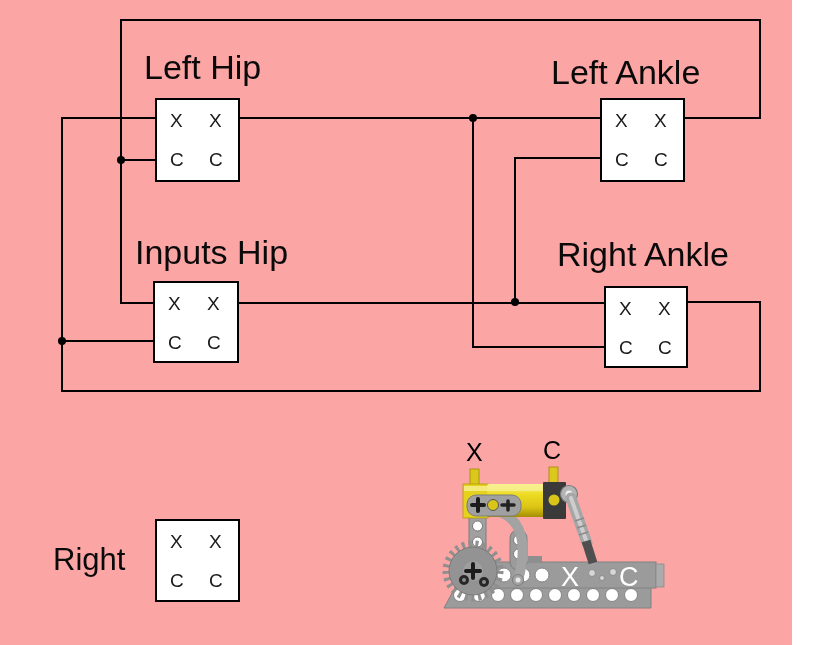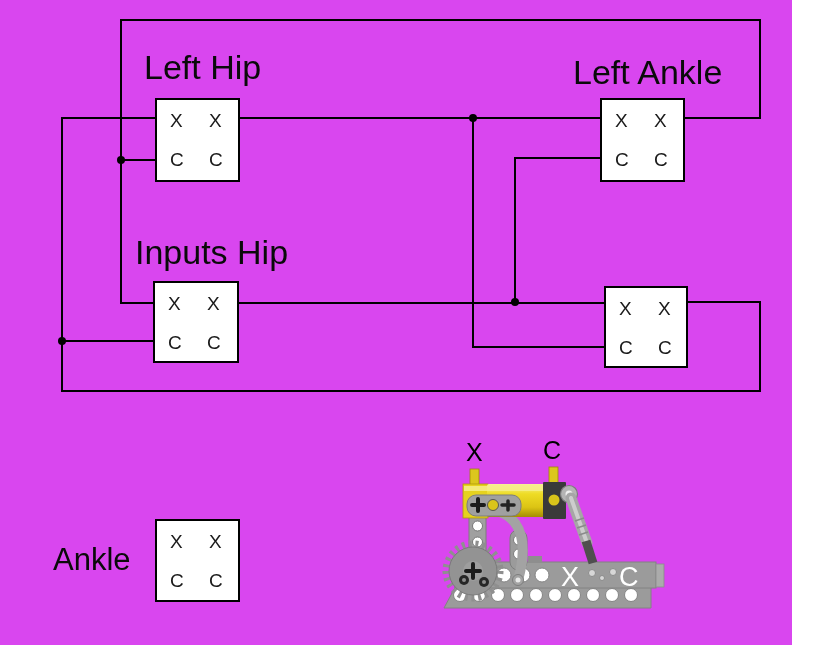--- a/index.html
+++ b/index.html
@@ -5,21 +5,21 @@
   :root{
     --line:#000000;
     --lego-yellow:#e8d41f;
     --lego-gray:#9b9b9b;
     --lego-dark:#3a3a3a;
   }
   html,body{margin:0;padding:0;background:#ffffff;}
   .canvas{
     position:relative;
     width:792px;height:645px;
-    background:#d946ef;
+    background:#fca5a5;
     font-family:"Liberation Sans", sans-serif;
     overflow:hidden;
   }
   .wires{position:absolute;left:0;top:0;}
   .wires path{stroke:var(--line);stroke-width:2;fill:none;}
   .wires circle{fill:var(--line);stroke:none;}
   .module-label{
     position:absolute;
     font-size:34px;line-height:34px;color:#0a0a0a;
     white-space:nowrap;letter-spacing:0px;
@@ -66,44 +66,45 @@
   </svg>
 
   <div class="module-label" style="left:144px;top:50px">Left Hip</div>
   <div class="module-box" style="left:155px;top:98px;width:85px;height:84px">
     <span class="port p0">X</span>
     <span class="port p1">X</span>
     <span class="port p2">C</span>
     <span class="port p3">C</span>
   </div>
 
-  <div class="module-label" style="left:573px;top:55px">Left Ankle</div>
+  <div class="module-label" style="left:551px;top:55px">Left Ankle</div>
   <div class="module-box" style="left:600px;top:98px;width:85px;height:84px">
     <span class="port p0">X</span>
     <span class="port p1">X</span>
     <span class="port p2">C</span>
     <span class="port p3">C</span>
   </div>
 
   <div class="module-label" style="left:135px;top:235px">Inputs Hip</div>
   <div class="module-box" style="left:153px;top:281px;width:86px;height:82px">
     <span class="port p0">X</span>
     <span class="port p1">X</span>
     <span class="port p2">C</span>
     <span class="port p3">C</span>
   </div>
 
+  <div class="module-label" style="left:557px;top:237px">Right Ankle</div>
   <div class="module-box" style="left:604px;top:286px;width:84px;height:82px">
     <span class="port p0">X</span>
     <span class="port p1">X</span>
     <span class="port p2">C</span>
     <span class="port p3">C</span>
   </div>
 
-  <div class="legend-text" style="left:53px;top:544px">Ankle</div>
+  <div class="legend-text" style="left:53px;top:544px">Right</div>
   <div class="module-box" style="left:155px;top:519px;width:85px;height:83px">
     <span class="port p0">X</span>
     <span class="port p1">X</span>
     <span class="port p2">C</span>
     <span class="port p3">C</span>
   </div>
 
   <svg class="lego" width="290" height="205" viewBox="0 0 290 205">
     <defs>
       <linearGradient id="gy" x1="0" y1="0" x2="0" y2="1">

